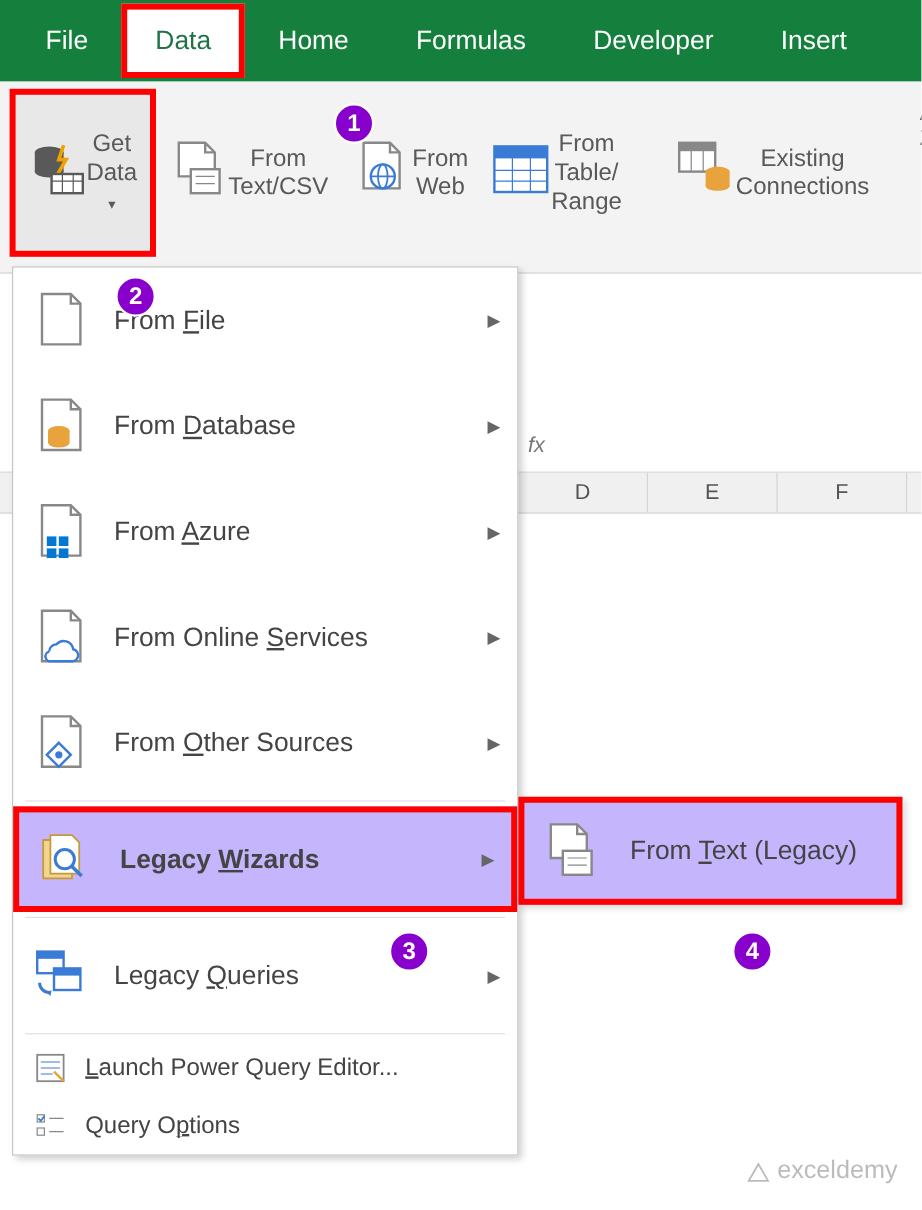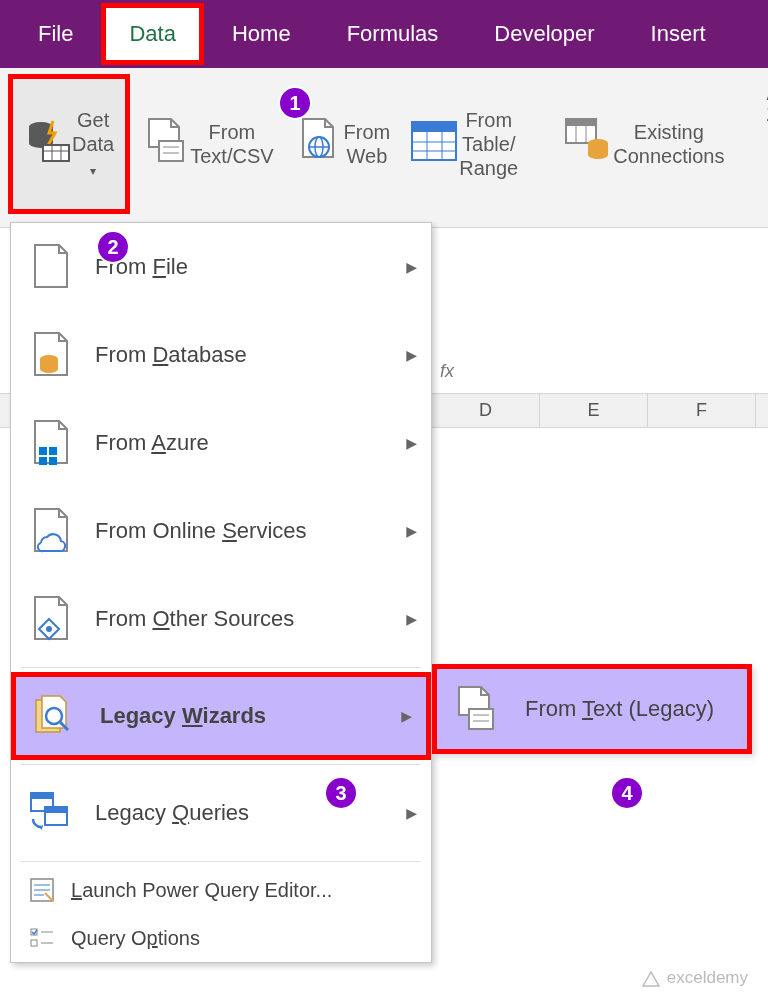--- a/index.html
+++ b/index.html
@@ -1,18 +1,18 @@
 <!DOCTYPE html>
 <html><head>
 <meta charset="utf-8">
 <style>
 * { margin: 0; padding: 0; box-sizing: border-box; font-family: "Segoe UI", Arial, sans-serif; }
 body { background: #fff; width: 768px; height: 1008px; position: relative; overflow: hidden; }
 
-.titlebar { background: #701a75; height: 68px; display: flex; align-items: center; padding-left: 10px; }
+.titlebar { background: #15803d; height: 68px; display: flex; align-items: center; padding-left: 10px; }
 .tab { color: #fff; font-size: 22px; padding: 18px 28px; cursor: pointer; }
 .tab.active { background: #fff; color: #217346; border: 5px solid #ff0000; padding: 13px 23px; font-weight: 400; }
 
 .ribbon { background: #f3f3f3; height: 160px; border-bottom: 1px solid #d4d4d4; display: flex; align-items: flex-start; padding: 6px 8px; position: relative; }
 .ribbon-btn { display: flex; flex-direction: row; align-items: center; justify-content: flex-start; padding: 8px 10px; cursor: pointer; color: #595959; font-size: 20px; text-align: center; height: 140px; }
 .ribbon-btn .icon { width: 50px; height: 50px; margin-bottom: 6px; display: flex; align-items: center; justify-content: center; }
 .ribbon-btn .label { line-height: 1.2; }
 .getdata { border: 5px solid #ff0000; background: #e8e8e8; }
 .sep { width: 1px; background: #d4d4d4; height: 130px; margin: 6px 12px; }
 
@@ -34,21 +34,21 @@
 .c1 { left: 278px; top: 86px; }
 .c2 { left: 96px; top: 230px; }
 .c3 { left: 324px; top: 776px; }
 .c4 { left: 610px; top: 776px; }
 
 .sheet-area { position: absolute; top: 350px; left: 0; right: 0; bottom: 0; z-index: 1; }
 .fbar { height: 44px; border-bottom: 1px solid #d4d4d4; display: flex; align-items: center; padding-left: 440px; color: #777; font-style: italic; font-size: 18px; }
 .colheads { height: 34px; display: flex; background: #f0f0f0; border-bottom: 1px solid #d4d4d4; padding-left: 432px; }
 .colhead { width: 108px; border-right: 1px solid #d4d4d4; display: flex; align-items: center; justify-content: center; color: #555; font-size: 18px; }
 
-.watermark { position: absolute; right: 20px; bottom: 20px; color: #bbb; font-size: 17px; display: flex; align-items: center; gap: 6px; z-index: 5; }
+.watermark { position: absolute; right: 20px; bottom: 20px; color: #bbb; font-size: 21px; display: flex; align-items: center; gap: 6px; z-index: 5; }
 .sortbtns { display: flex; flex-direction: column; margin-left: 8px; color: #595959; font-size: 18px; padding-top: 10px; }
 </style>
 </head>
 <body>
 
 <div class="titlebar">
   <div class="tab">File</div>
   <div class="tab active">Data</div>
   <div class="tab">Home</div>
   <div class="tab">Formulas</div>

